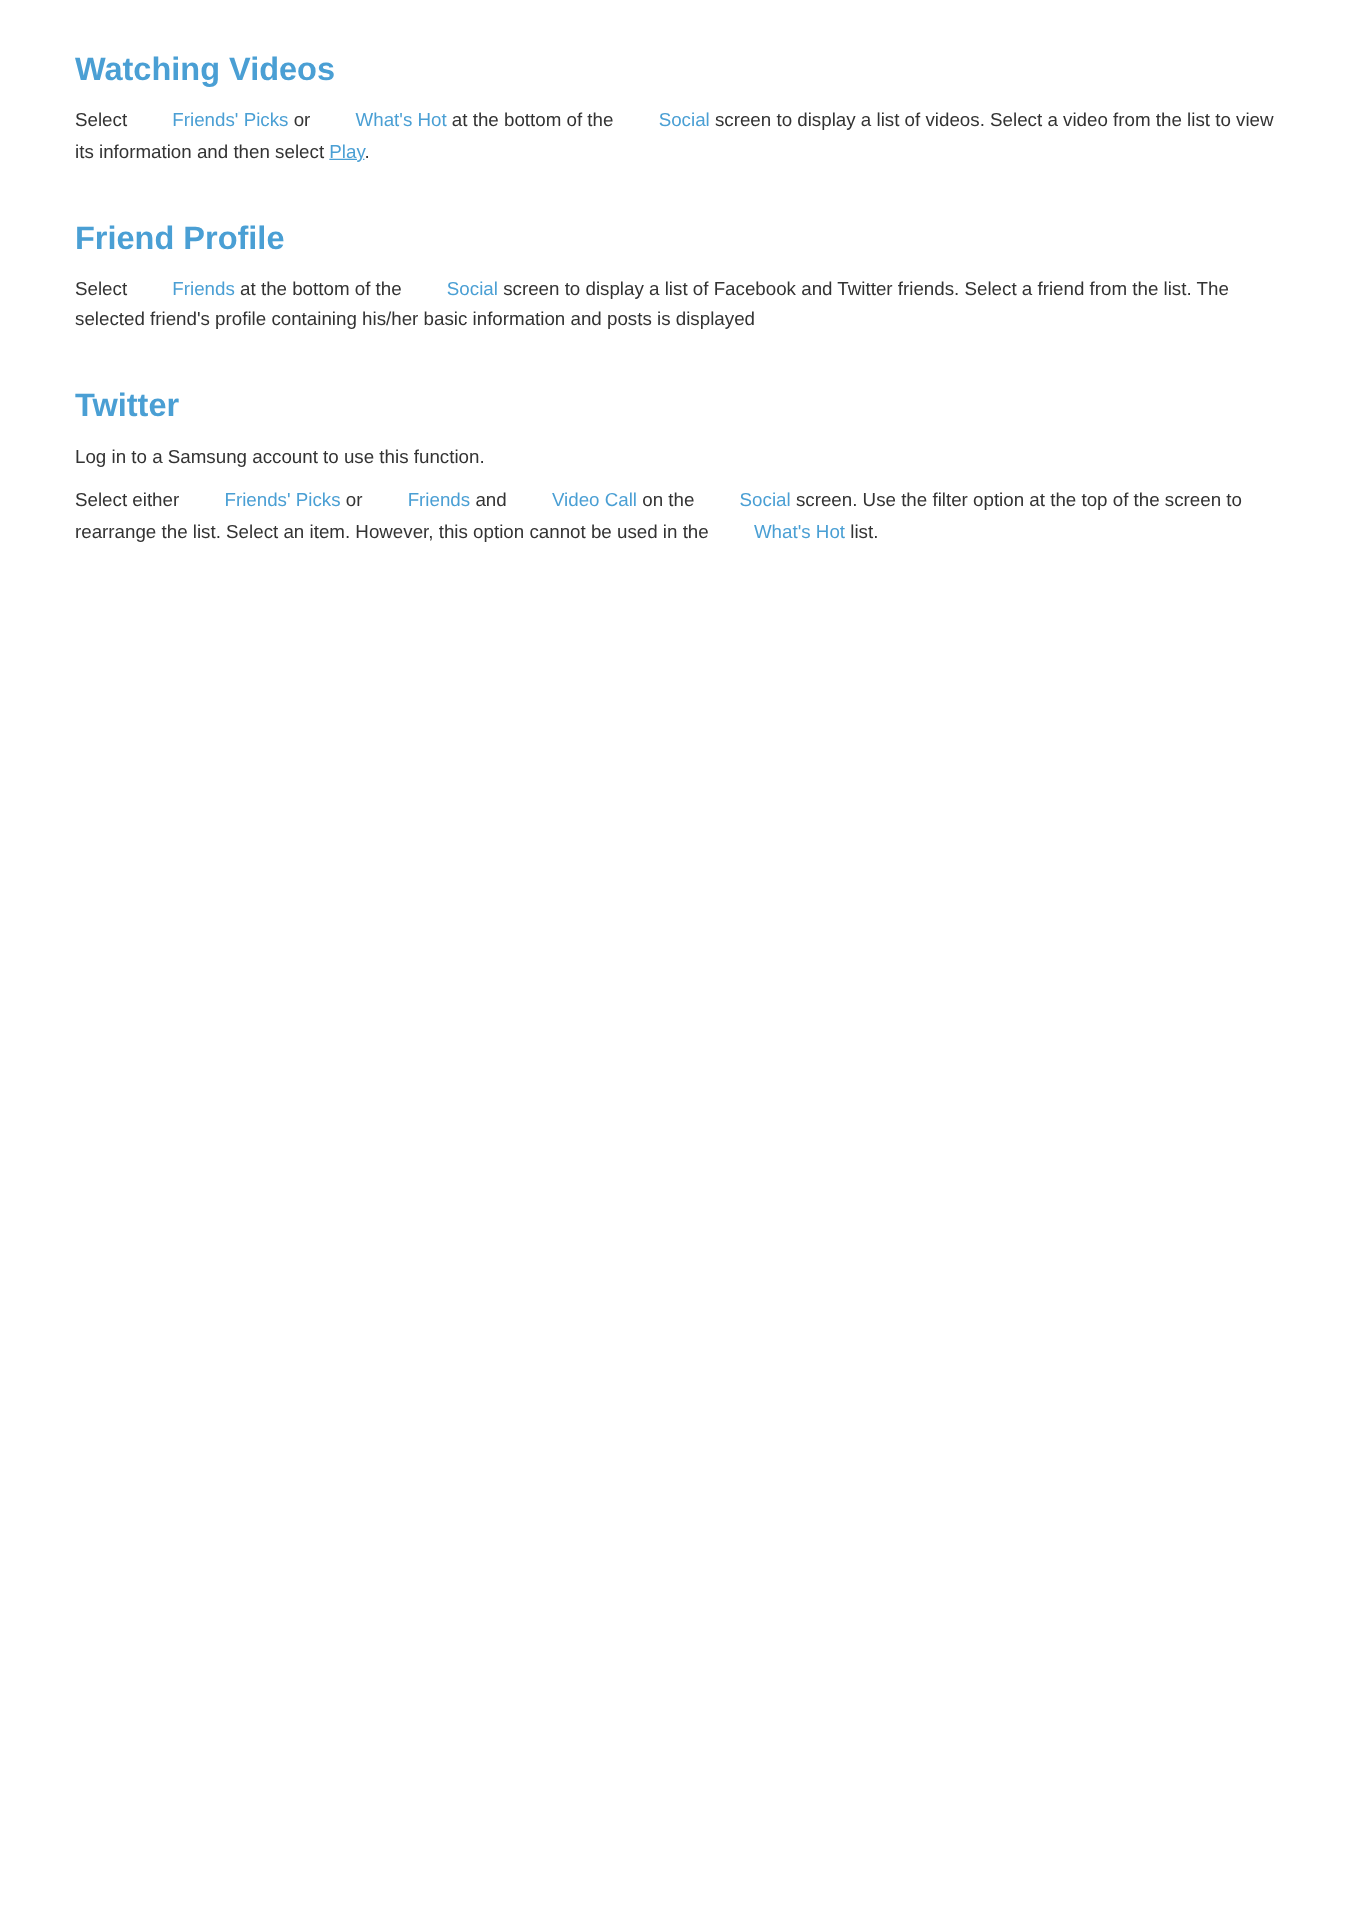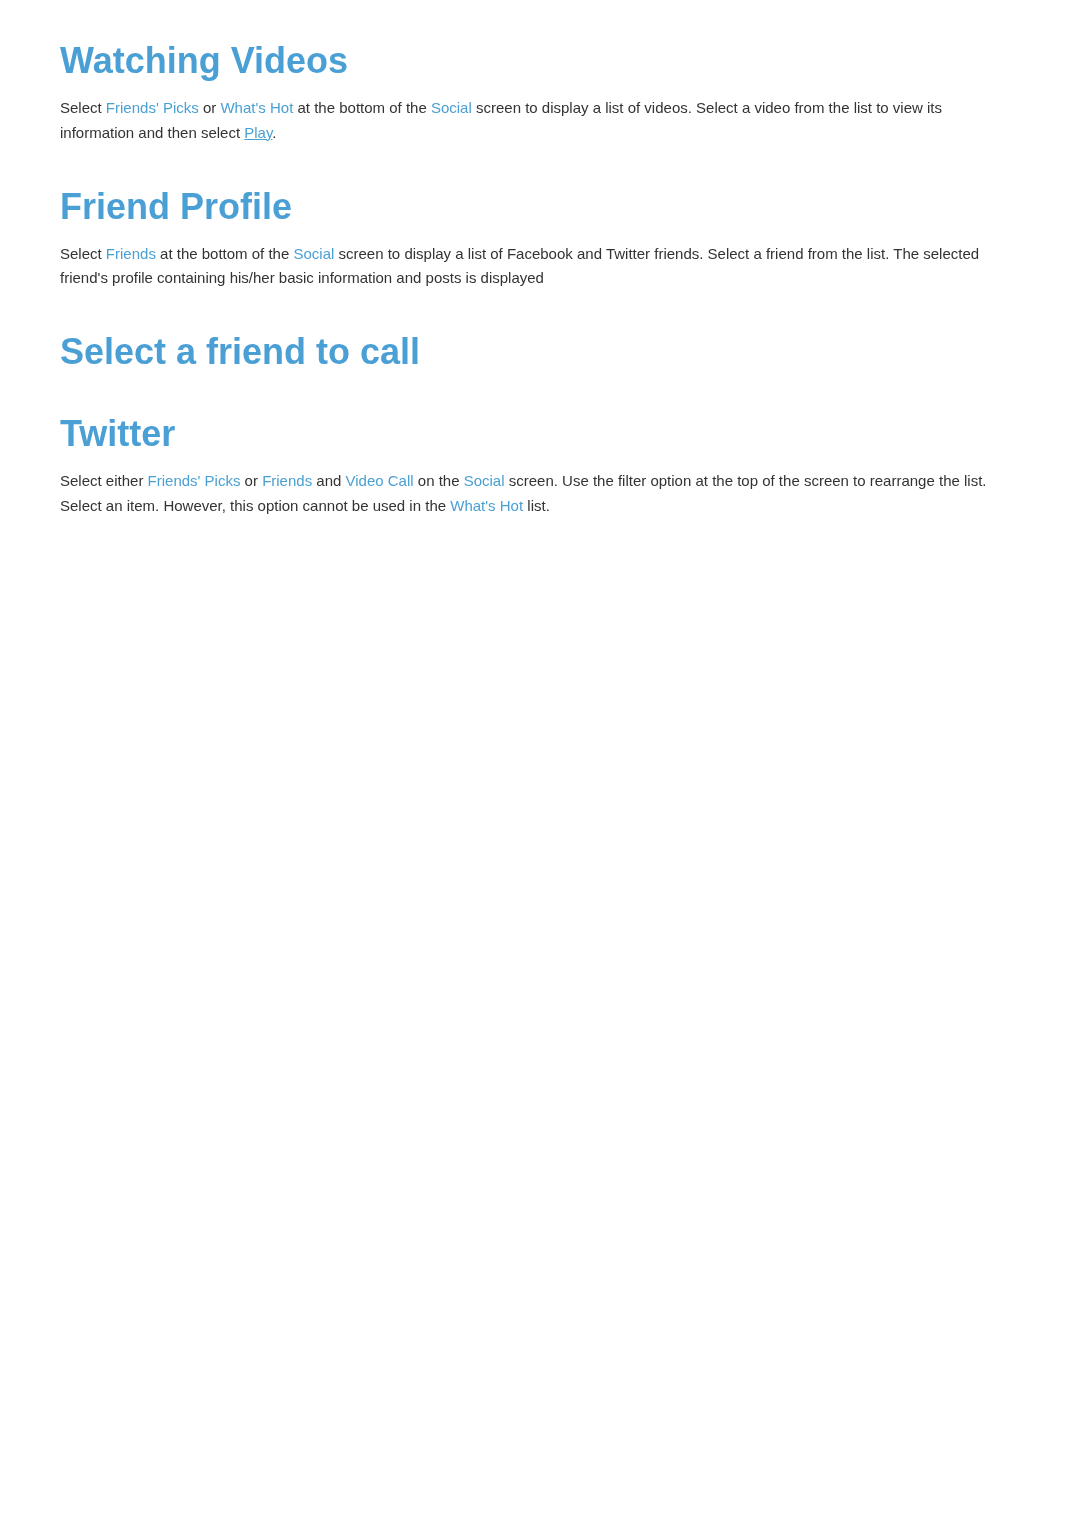--- a/index.html
+++ b/index.html
@@ -16,34 +16,35 @@
       padding: 40px 60px;
       width: 1080px;
       min-height: 1527px;
     }
 
     .section {
       margin-bottom: 40px;
     }
 
     .section-title {
-      font-size: 36px;
+      font-size: 26px;
       font-weight: bold;
       color: #4a9fd4;
       margin-bottom: 14px;
     }
 
     .section-body {
       line-height: 1.65;
       font-size: 15px;
       color: #333333;
     }
 
     .highlight {
       color: #4a9fd4;
+      margin-left: 32px;
     }
 
     .highlight-play {
       color: #4a9fd4;
       text-decoration: underline;
       margin-top: 10px;
     }
   </style>
 </head>
 <body>
@@ -55,21 +56,21 @@
         <p>Select <span class="highlight">Friends' Picks</span> or <span class="highlight">What's Hot</span> at the bottom of the <span class="highlight">Social</span> screen to display a list of videos. Select a video from the list to view its information and then select <span class="highlight-play">Play</span>.</p>
       </div>
     </div>
     <div class="section">
       <div class="section-title">Friend Profile</div>
       <div class="section-body">
         <p>Select <span class="highlight">Friends</span> at the bottom of the <span class="highlight">Social</span> screen to display a list of Facebook and Twitter friends. Select a friend from the list. The selected friend's profile containing his/her basic information and posts is displayed</p>
       </div>
     </div>
     <div class="section">
-      <div class="section-title">Select a friend to call</div>
     </div>
     <div class="section">
       <div class="section-title">Twitter</div>
       <div class="section-body">
+        <p>Log in to a Samsung account to use this function.</p>
         <p style="margin-top: 10px;">Select either <span class="highlight">Friends' Picks</span> or <span class="highlight">Friends</span> and <span class="highlight">Video Call</span> on the <span class="highlight">Social</span> screen. Use the filter option at the top of the screen to rearrange the list. Select an item. However, this option cannot be used in the <span class="highlight">What's Hot</span> list.</p>
       </div>
     </div>
   </div>
 
 </body></html>

